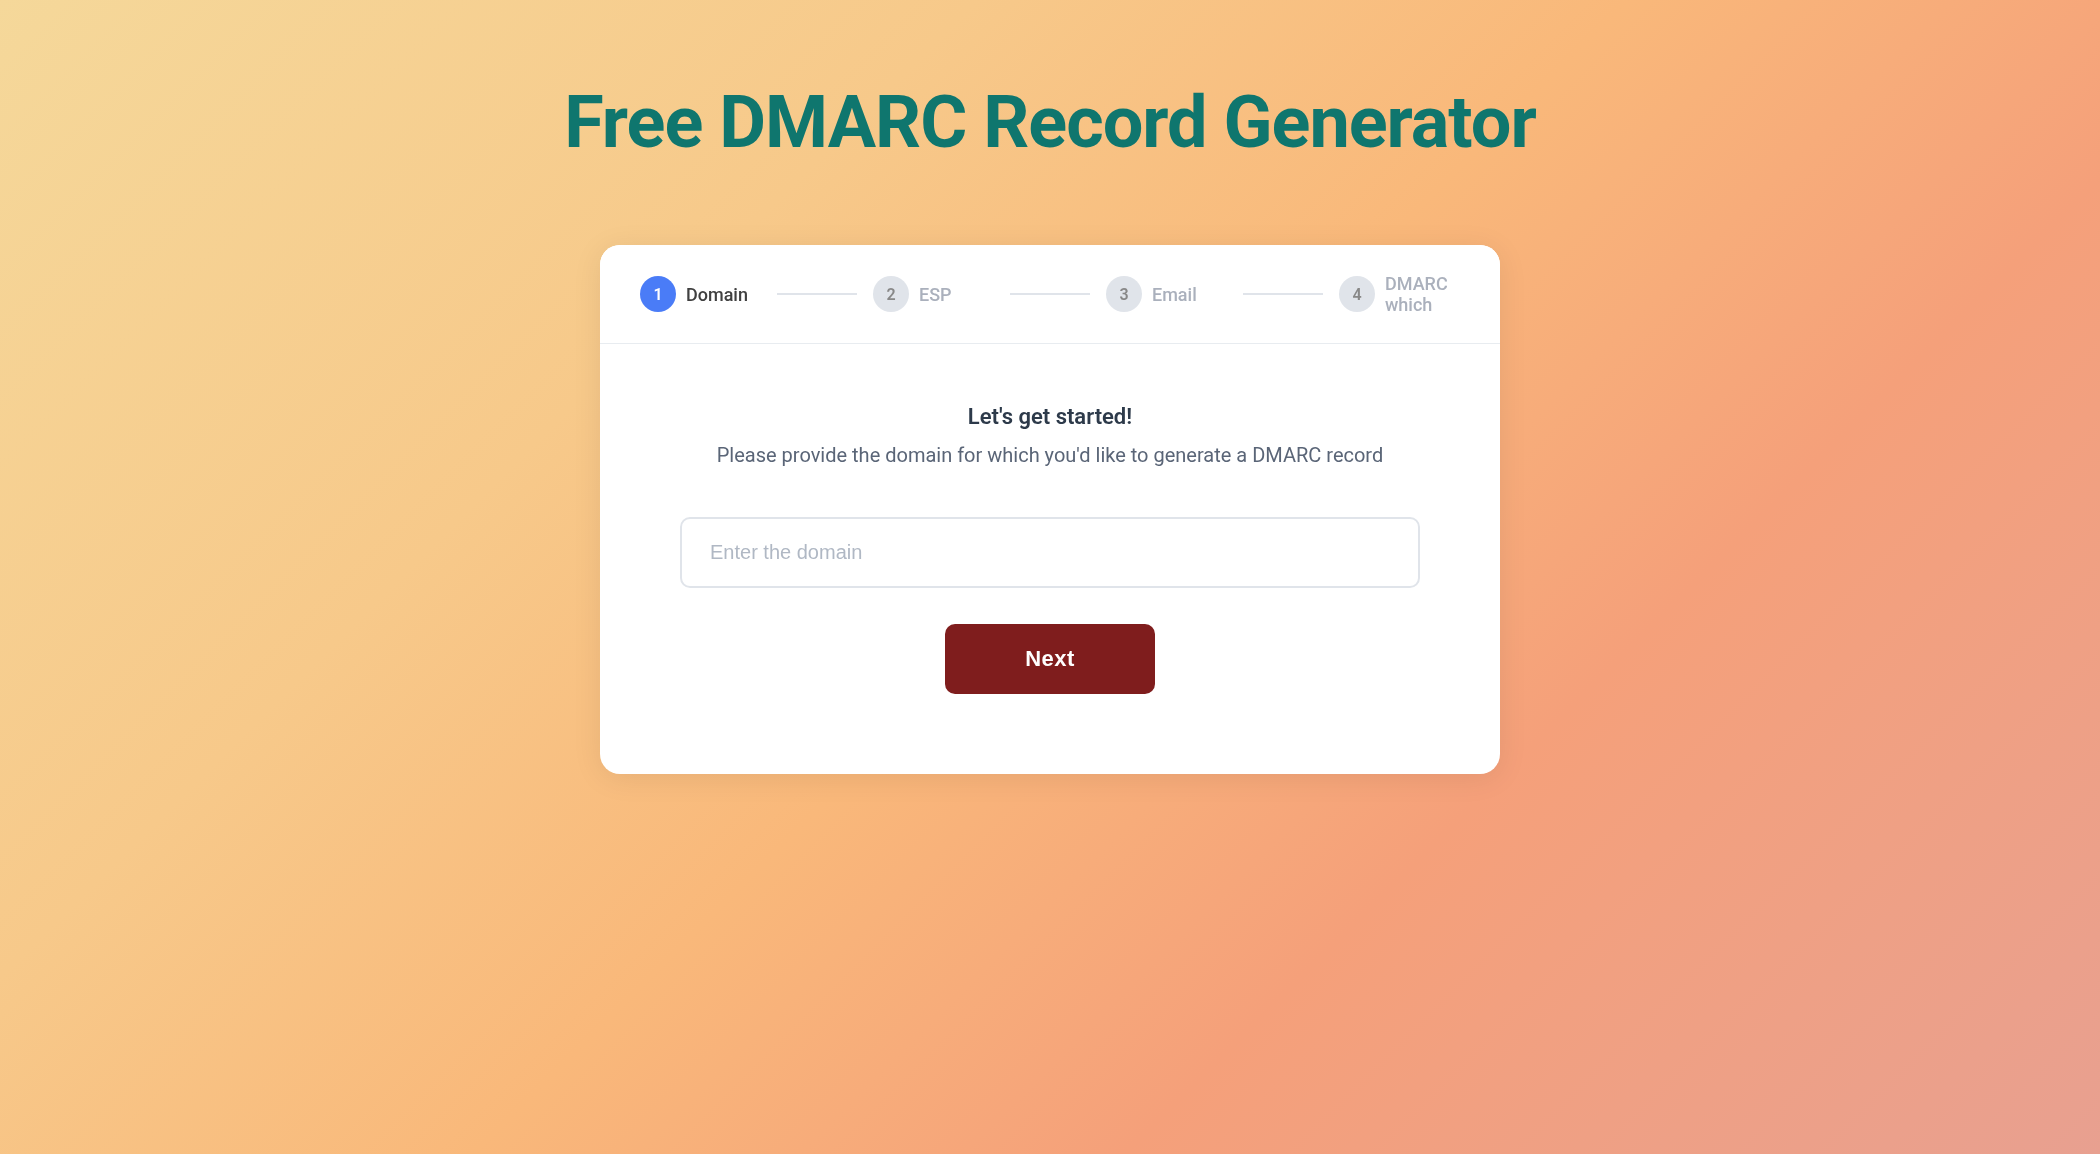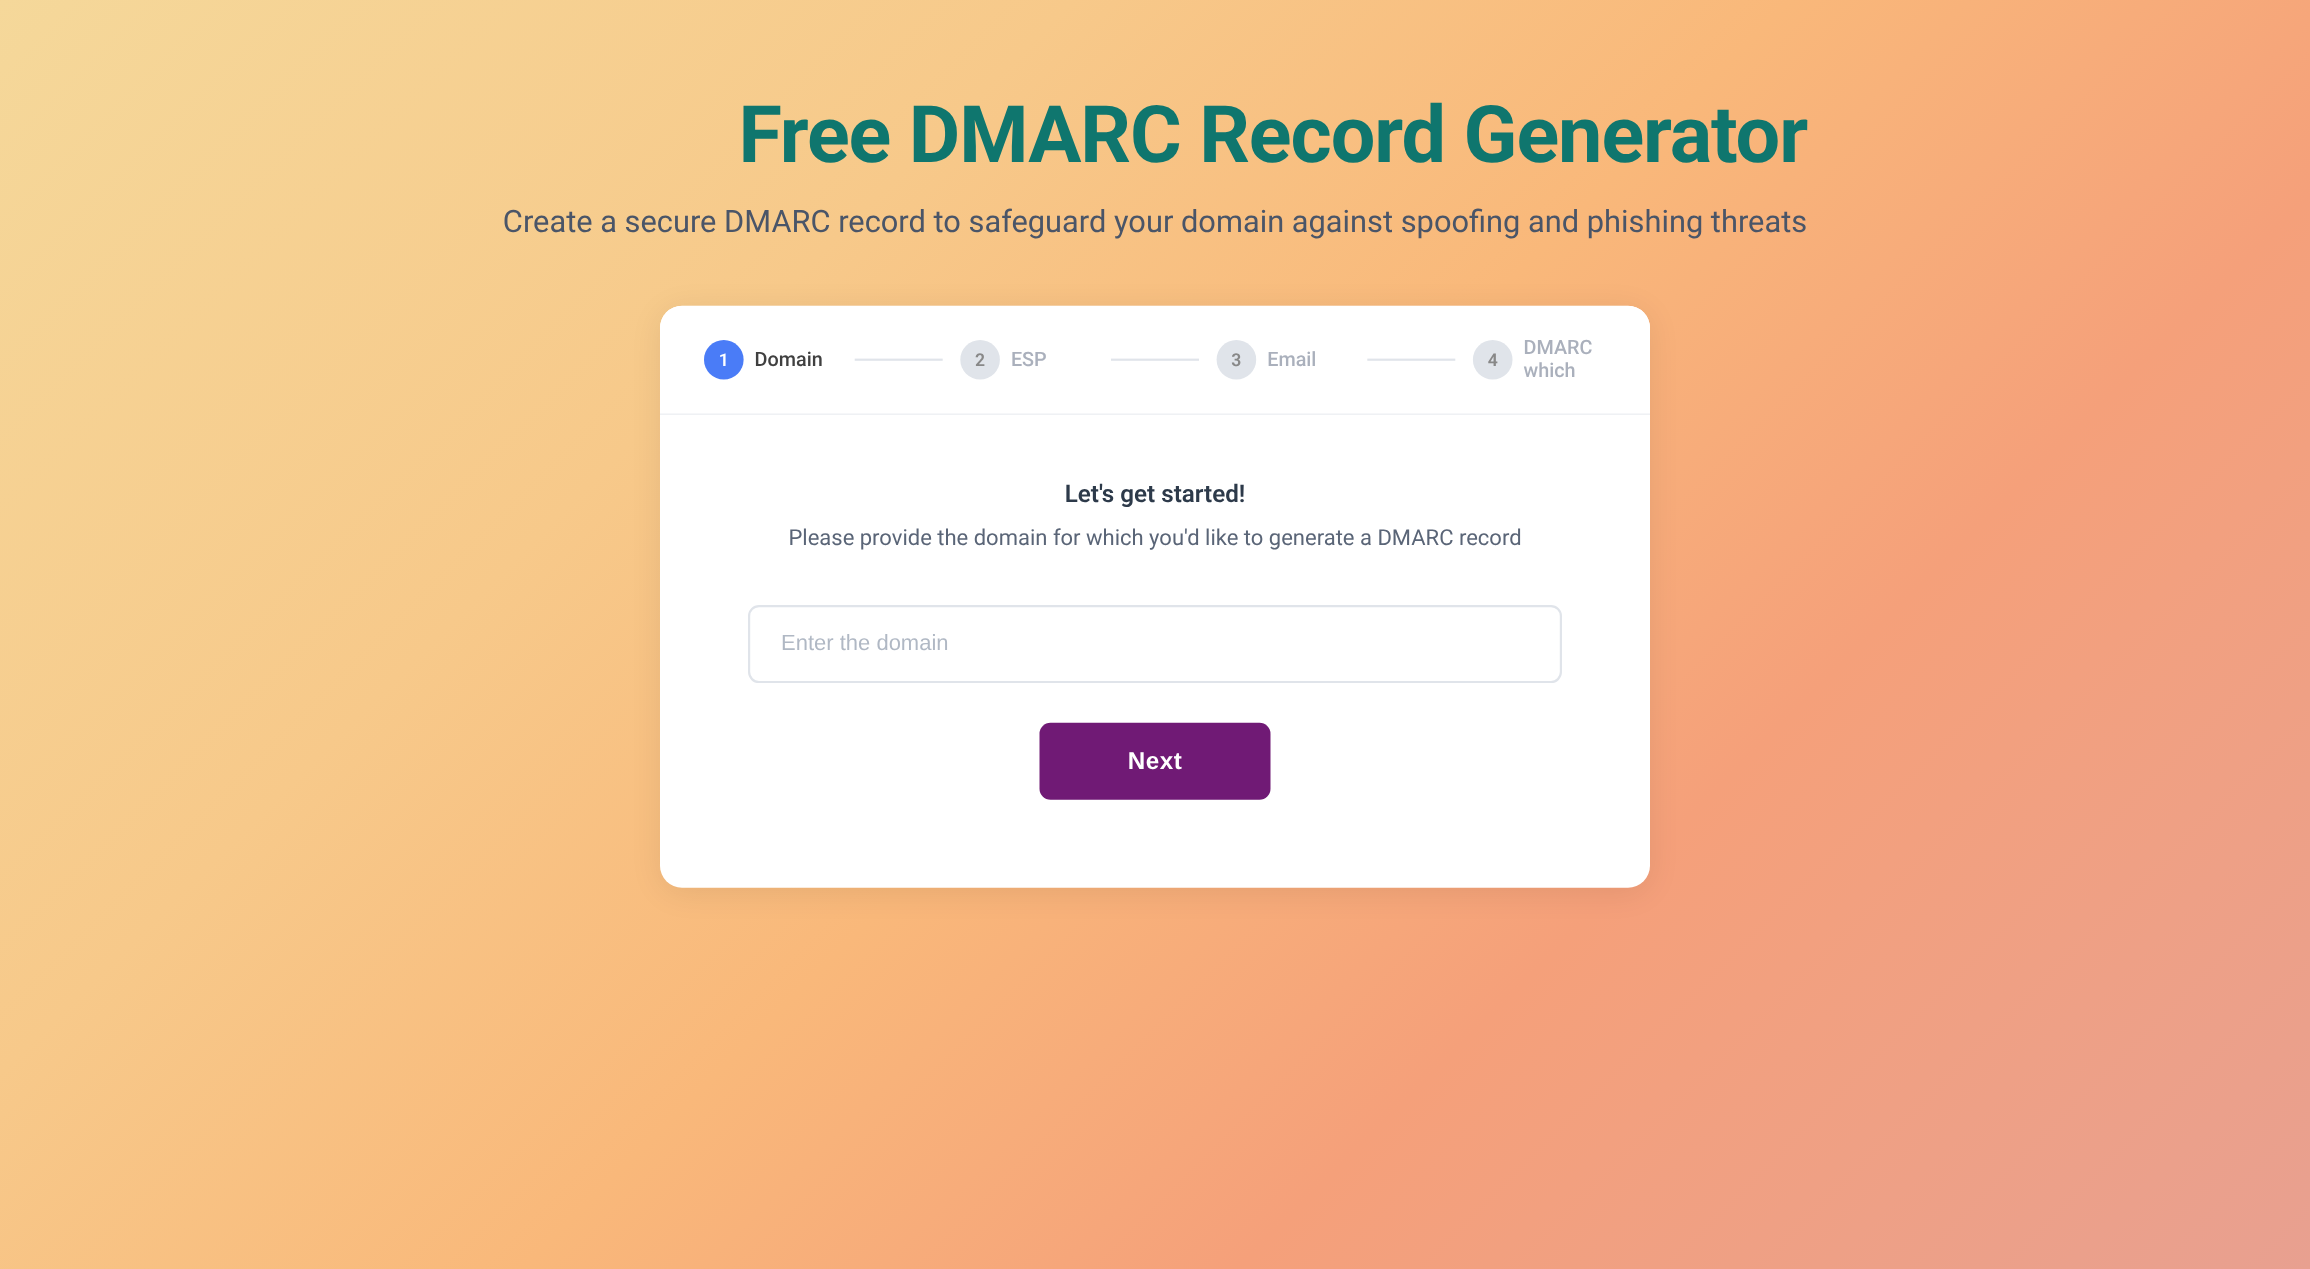--- a/index.html
+++ b/index.html
@@ -135,38 +135,37 @@
       color: #0369a1;
       background: #fff;
       margin-bottom: 36px;
     }
 
     .domain-input::placeholder {
       color: #b0b8c4;
     }
 
     .next-button {
-      background: #701a75;
+      background: #7f1d1d;
       color: #fff;
       border: none;
       border-radius: 10px;
       padding: 22px 80px;
       font-size: 22px;
       font-weight: 600;
       cursor: pointer;
       letter-spacing: 0.5px;
       transition: background 0.2s;
     }
   </style>
 </head>
 <body>
 
 <div class="page-header">
   <h1 class="page-title">Free DMARC Record Generator</h1>
-  <p class="page-subtitle">Create a secure DMARC record to safeguard your domain against spoofing and phishing threats</p>
 </div>
 
 <div class="wizard-card">
   <div class="steps-header">
 
     <div class="step-item">
       <div class="step-circle active">
         <span>1</span>
       </div>
       <span class="step-label active">Domain</span>

